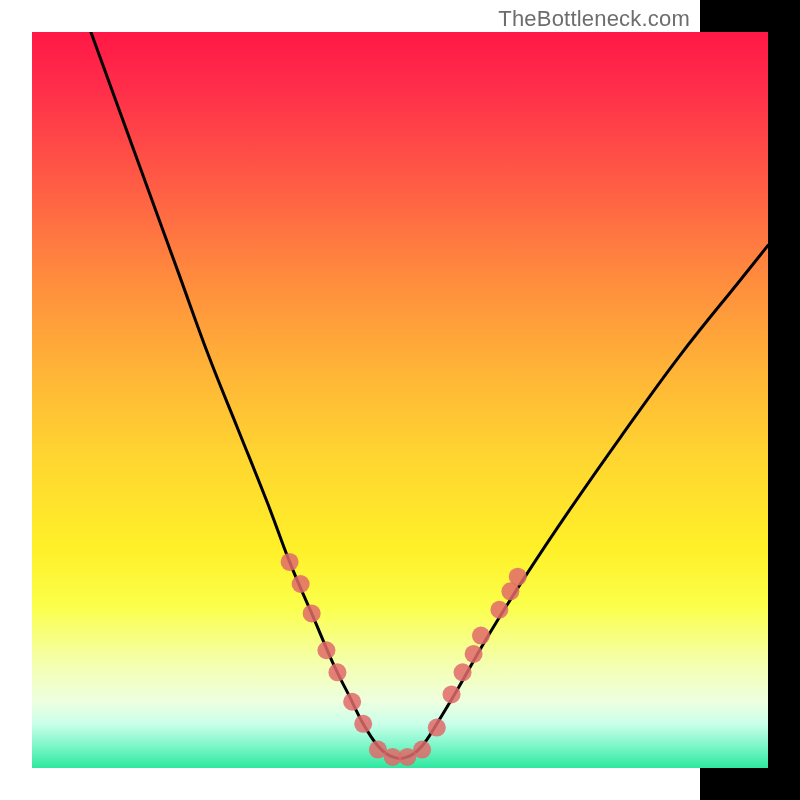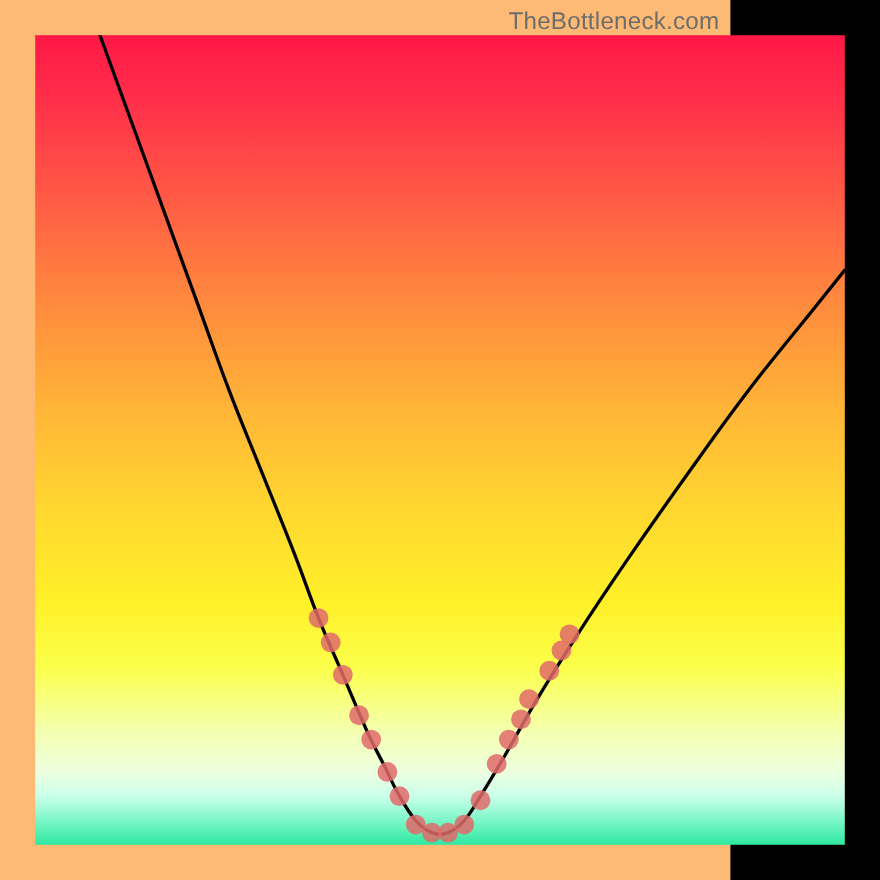--- a/index.html
+++ b/index.html
@@ -10,21 +10,22 @@
     overflow: hidden;
     background: #000;
     font-family: Arial, Helvetica, sans-serif;
   }
   .frame {
     position: absolute;
     left: 0;
     top: 0;
     width: 664px;
     height: 800px;
-    background: #fdba74;
+    background: #ffffff;
+    padding-left: 36px;
   }
   .plot {
     position: absolute;
     left: 32px;
     top: 32px;
     width: 736px;
     height: 736px;
     
     background: linear-gradient(
       to bottom,

